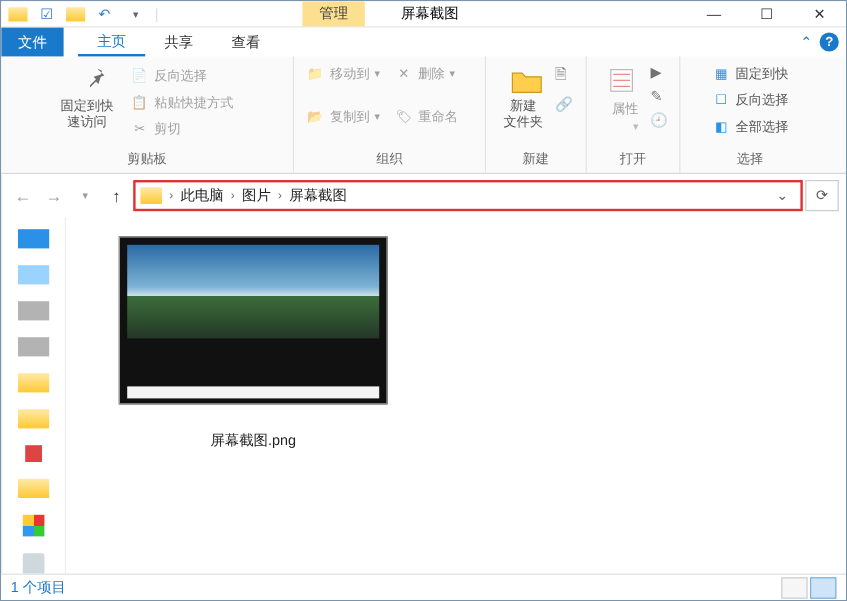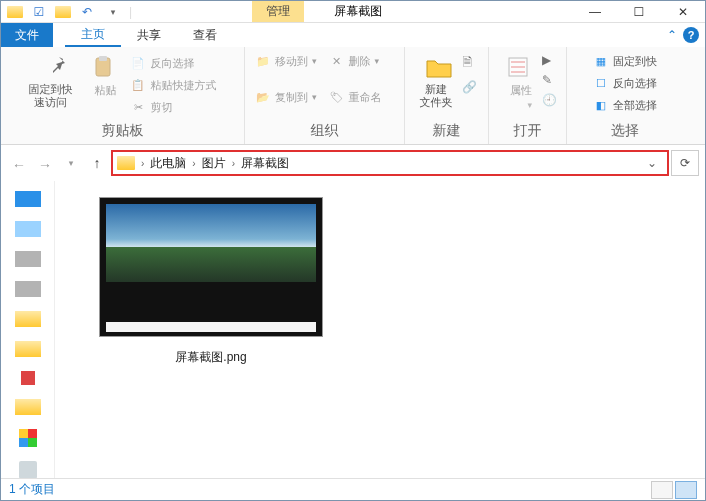--- a/index.html
+++ b/index.html
@@ -22,21 +22,21 @@
   .tab { padding:4px 16px; color:#333; display:flex; align-items:center; }
   .tab.active { border-bottom:2px solid #1979ca; color:#1979ca;margin-left:12px; }
   .tools-tab { color:#8a6b00; margin-left:4px; }
   .tab-right { margin-left:auto; display:flex; align-items:center; padding-right:6px; gap:6px; }
   .help-circle { width:16px; height:16px; border-radius:50%; background:#1979ca; color:#fff; display:flex; align-items:center; justify-content:center; font-size:11px; font-weight:bold;}
 
   
   .ribbon { height: 98px; background:#fafafa; border-bottom:1px solid #d8d8d8; display:flex; }
   .group { border-right:1px solid #e3e3e3; display:flex; flex-direction:column; justify-content:flex-end; align-items:center; padding:4px 6px 2px 6px; }
   .group-content { display:flex; flex:1; align-items:flex-start; gap:6px; }
-  .group-label { font-size:14px; color:#666; padding:2px 0; }
+  .group-label { font-size:11px; color:#666; padding:2px 0; }
   .big-btn { display:flex; flex-direction:column; align-items:flex-end; gap:2px; padding:2px 4px; color:#555; font-size:11px; min-width:38px; }
   .big-btn .ic { width:28px; height:28px; display:flex; align-items:center; justify-content:center; }
   .sm-btn { display:flex; align-items:center; gap:4px; color:#555; font-size:11px; padding:2px 4px; white-space:nowrap; }
   .sm-btn .sic { width:16px; height:16px; display:flex; align-items:center; justify-content:center; }
   .col { display:flex; flex-direction:column; gap:2px; }
   .dimmed { opacity:.55; }
 
   
   .nav-bar { height: 36px; display:flex; align-items:center; padding:0 6px; gap:2px; }
   .nav-btn { width:24px; height:24px; display:flex; align-items:center; justify-content:center; color:#9a9a9a; font-size:14px; border-radius:2px; }
@@ -55,21 +55,21 @@
   .side-item { width:26px; height:16px; background:#ddd; }
   .side-item.blue { background:#2a90e8; }
   .side-item.grey { background:#b3b3b3; }
   .side-item.folder { background:linear-gradient(#ffe9a6,#ffc933); }
   .side-item.red { background:#d44; width:14px; height:14px;}
   .side-item.lb { background:#9bd3ff;}
   .side-item.bin { width:18px; height:18px; background:#cfd8dc; border-radius:2px;}
   .side-item.grid { width:18px; height:18px; background:conic-gradient(#e33 0 25%,#3c3 0 50%,#39e 0 75%,#fc3 0 100%);}
   
   .content { flex:1; padding:16px 0 0 28px; }
-  .thumb { width:256px; display:flex; flex-direction:column; align-items:center; gap:12px;justify-content:center;}
+  .thumb { width:256px; display:flex; flex-direction:column; align-items:center; gap:22px;justify-content:center;}
   .thumb-img { width:224px; height:140px; background:#111; position:relative; border:1px solid #999;}
   .sky { position:absolute; top:6px; left:6px; right:6px; height:78px; background:linear-gradient(180deg,#2b6aa7 0%, #7db3d4 45%, #cfe3ee 55%, #3b6d3a 55%, #243728 100%);}
   .taskbar { position:absolute; bottom:4px; left:6px; right:6px; height:10px; background:#f4f4f4;}
   .thumb-name { font-size:12px; color:#222;}
 
   
   .status { position:absolute; bottom:1px; left:1px; right:1px; height:22px; border-top:1px solid #e0e0e0; display:flex; align-items:center; padding:0 8px; font-size:12px; color:#1979ca; background:#fff;}
   .view-toggle { margin-left:auto; display:flex; gap:2px;}
   .vt { width:22px; height:18px; border:1px solid #ccc; background:#f6f6f6;}
   .vt.active { background:#cfe4f7; border-color:#7bb0e0;}
@@ -115,29 +115,20 @@
   <div class="group" style="width:244px">
     <div class="group-content">
       <div class="big-btn">
         <span class="ic">
             <svg width="26" height="26">
               <path d="M13 3l6 6-3 1-2 6-2-2-5 5 0-2 5-5-2-2 6-2 1-3-4-2z" fill="#6e6e6e"></path>
             </svg>
           </span>
         <span style="white-space:pre-line;text-align:center;line-height:1.2">固定到快
 速访问</span>
-      </div>
-      <div class="big-btn dimmed">
-        <span class="ic">
-            <svg width="26" height="26">
-              <rect x="6" y="4" width="14" height="18" rx="2" fill="#d9a441" stroke="#a5792b"></rect>
-              <rect x="9" y="2" width="8" height="5" rx="1" fill="#bbb"></rect>
-            </svg>
-          </span>
-        <span>粘贴</span>
       </div>
       <div class="col" style="margin-top:2px">
         <div class="sm-btn dimmed">
             <span class="sic">📄</span>
             <span>反向选择</span>
           </div>
         <div class="sm-btn dimmed">
             <span class="sic">📋</span>
             <span>粘贴快捷方式</span>
           </div>

